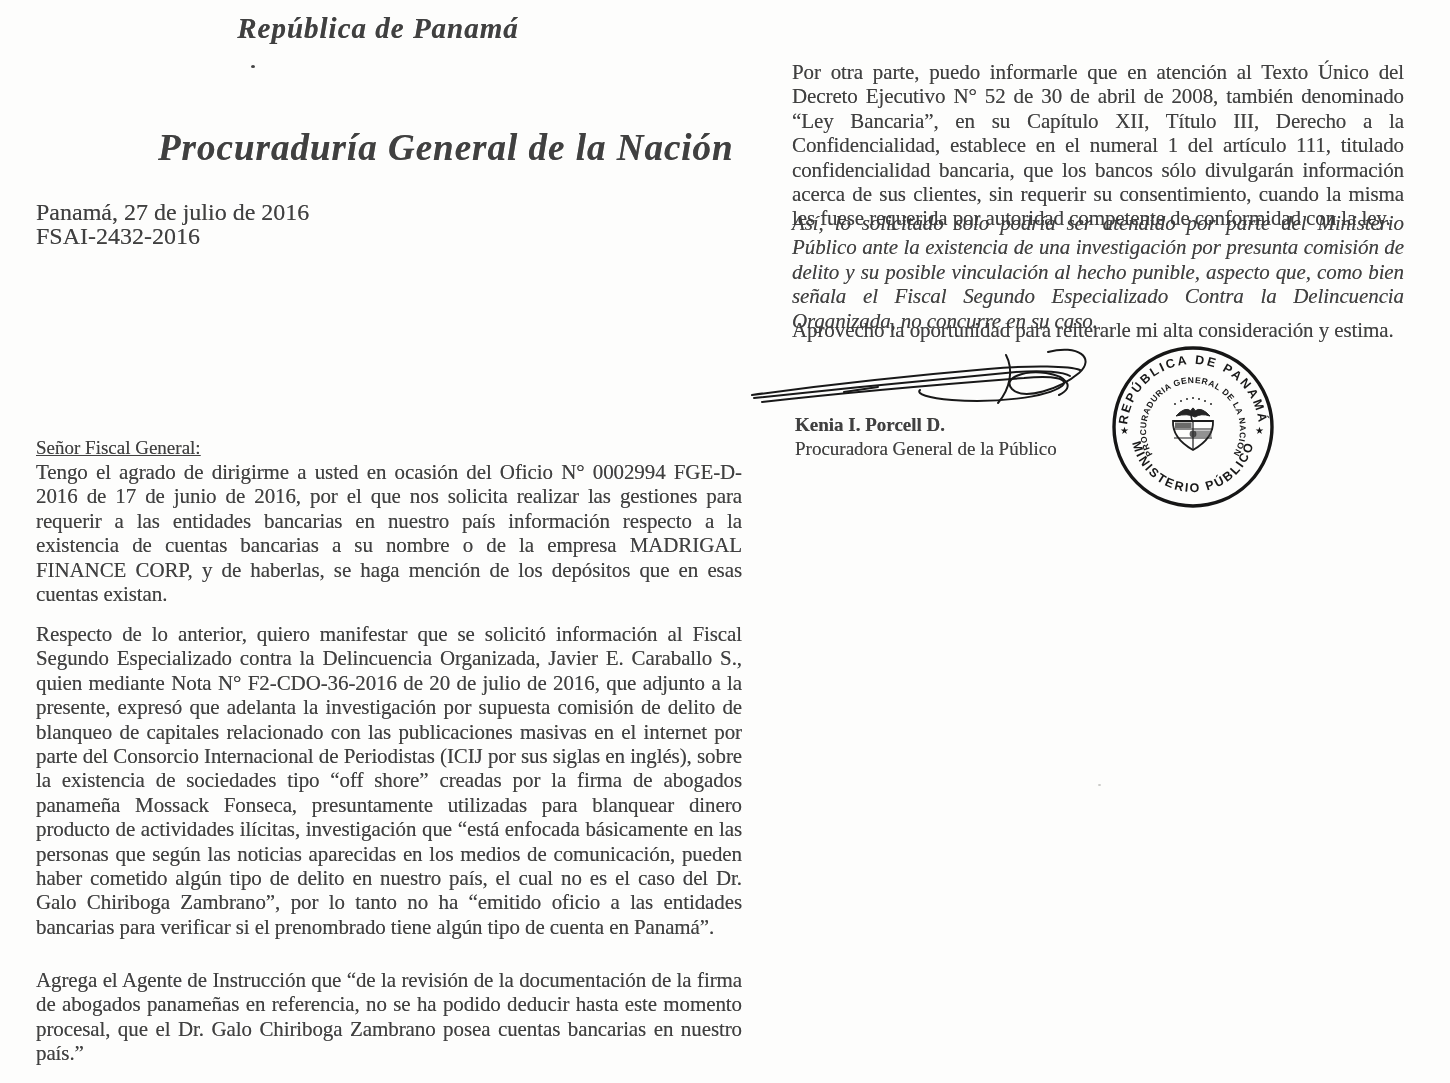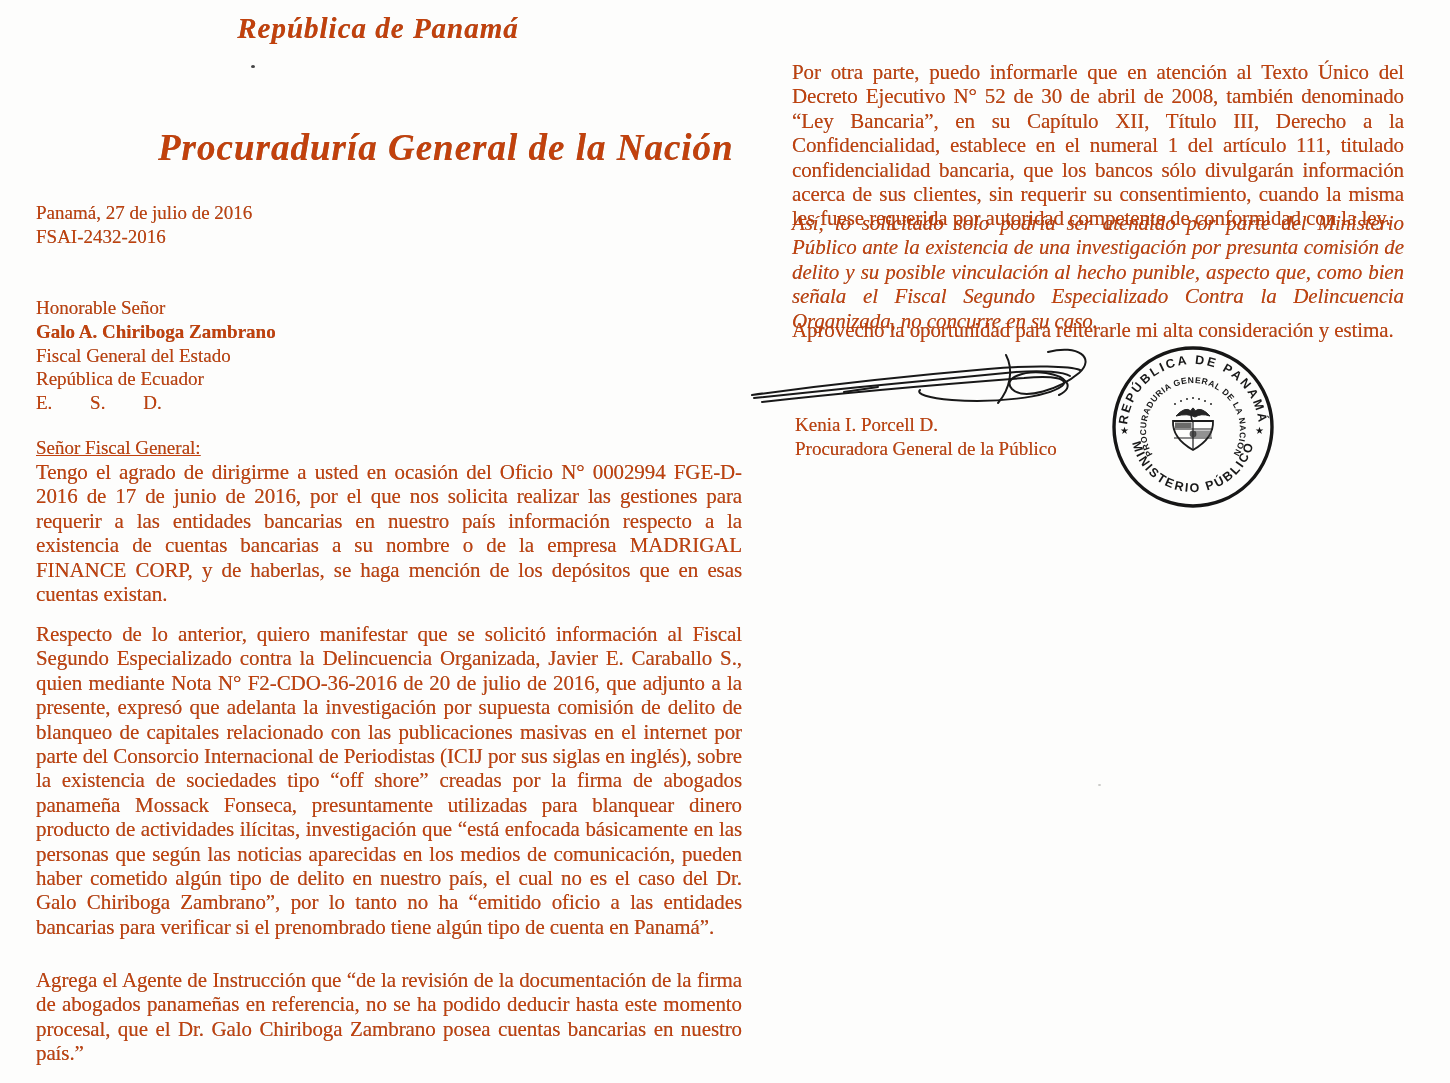--- a/index.html
+++ b/index.html
@@ -1,48 +1,48 @@
 <!DOCTYPE html>
 <html><head>
 <meta charset="utf-8">
 <style>
   html,body{margin:0;padding:0;background:#e8e8e8;}
   .page{
     position:relative;width:1450px;height:1083px;background:#fefefdff;
     background:#fdfdfc;overflow:hidden;
     font-family:"Liberation Serif","DejaVu Serif",serif;
-    color:#c2410c;
+    color:#404040;
   }
   .txt{position:absolute;text-shadow:0 0 .5px rgba(20,20,20,.45);}
   .script{
     font-style:italic;font-weight:bold;letter-spacing:1px;
     text-align:center;white-space:nowrap;
   }
   .script1{left:228px;top:12px;width:300px;font-size:29px;}
   .script2{left:158px;top:126px;width:430px;font-size:37px;}
-  .block{font-size:19px;line-height:23.8px;}
+  .block{font-size:24px;line-height:23.8px;}
   .dateblock{left:36px;top:201px;}
   .addrblock{left:36px;top:296px;}
   .addr-name{font-weight:bold;}
   .esd span{display:inline-block;margin-right:33px;}
   .salutation{left:36px;top:437px;font-size:19px;text-decoration:underline;}
   .para{
     position:absolute;text-align:justify;font-size:21px;line-height:24.4px;
     letter-spacing:-0.1px;text-shadow:0 0 .5px rgba(20,20,20,.45);
   }
   .lcol{left:36px;width:706px;}
   .rcol{left:792px;width:612px;}
   .p-left-1{top:460px;}
   .p-left-2{top:622px;}
   .p-left-3{top:968px;}
   .p-right-1{top:60px;}
   .p-right-2{top:211px;font-style:italic;}
   .closing{top:318px;text-align:left;}
   .sig-svg{position:absolute;left:748px;top:342px;width:352px;height:74px;}
-  .sig-name{left:795px;top:414px;font-size:19px;font-weight:normal;}
+  .sig-name{left:795px;top:414px;font-size:19px;font-weight:bold;}
   .sig-title{left:795px;top:438px;font-size:19px;}
   .seal-svg{position:absolute;left:1110px;top:344px;width:166px;height:166px;}
   .speck{position:absolute;border-radius:50%;background:#444;}
   .speck-a{left:251px;top:65px;width:4px;height:3px;}
   .speck-b{left:1098px;top:784px;width:3px;height:2px;background:#c9c9c6;}
   .seal-text{font-family:"Liberation Sans","DejaVu Sans",sans-serif;font-weight:bold;fill:#181818;}
 </style>
 </head>
 <body>
 
@@ -50,31 +50,20 @@
 
   <div class="txt script script1">República de Panamá</div>
   <div class="speck speck-a"></div>
   <div class="txt script script2">Procuraduría General de la Nación</div>
 
   <div class="txt block dateblock">
     <div>Panamá, 27 de julio de 2016</div>
     <div>FSAI-2432-2016</div>
   </div>
 
-  <div class="txt block addrblock">
-    <div>Honorable Señor</div>
-    <div class="addr-name">Galo A. Chiriboga Zambrano</div>
-    <div>Fiscal General del Estado</div>
-    <div>República de Ecuador</div>
-    <div class="esd">
-      <span>E.</span>
-      <span>S.</span>
-      <span>D.</span>
-    </div>
-  </div>
 
   <div class="txt salutation">Señor Fiscal General:</div>
 
   <div class="para lcol p-left-1">Tengo el agrado de dirigirme a usted en ocasión del Oficio N° 0002994 FGE-D-2016 de 17 de junio de 2016, por el que nos solicita realizar las gestiones para requerir a las entidades bancarias en nuestro país información respecto a la existencia de cuentas bancarias a su nombre o de la empresa MADRIGAL FINANCE CORP, y de haberlas, se haga mención de los depósitos que en esas cuentas existan.</div>
   <div class="para lcol p-left-2">Respecto de lo anterior, quiero manifestar que se solicitó información al Fiscal Segundo Especializado contra la Delincuencia Organizada, Javier E. Caraballo S., quien mediante Nota N° F2-CDO-36-2016 de 20 de julio de 2016, que adjunto a la presente, expresó que adelanta la investigación por supuesta comisión de delito de blanqueo de capitales relacionado con las publicaciones masivas en el internet por parte del Consorcio Internacional de Periodistas (ICIJ por sus siglas en inglés), sobre la existencia de sociedades tipo “off shore” creadas por la firma de abogados panameña Mossack Fonseca, presuntamente utilizadas para blanquear dinero producto de actividades ilícitas, investigación que “está enfocada básicamente en las personas que según las noticias aparecidas en los medios de comunicación, pueden haber cometido algún tipo de delito en nuestro país, el cual no es el caso del Dr. Galo Chiriboga Zambrano”, por lo tanto no ha “emitido oficio a las entidades bancarias para verificar si el prenombrado tiene algún tipo de cuenta en Panamá”.</div>
   <div class="para lcol p-left-3">Agrega el Agente de Instrucción que “de la revisión de la documentación de la firma de abogados panameñas en referencia, no se ha podido deducir hasta este momento procesal, que el Dr. Galo Chiriboga Zambrano posea cuentas bancarias en nuestro país.”</div>
 
   <div class="para rcol p-right-1">Por otra parte, puedo informarle que en atención al Texto Único del Decreto Ejecutivo N° 52 de 30 de abril de 2008, también denominado “Ley Bancaria”, en su Capítulo XII, Título III, Derecho a la Confidencialidad, establece en el numeral 1 del artículo 111, titulado confidencialidad bancaria, que los bancos sólo divulgarán información acerca de sus clientes, sin requerir su consentimiento, cuando la misma les fuese requerida por autoridad competente de conformidad con la ley.</div>
   <div class="para rcol p-right-2">Así, lo solicitado solo podría ser atendido por parte del Ministerio Público ante la existencia de una investigación por presunta comisión de delito y su posible vinculación al hecho punible, aspecto que, como bien señala el Fiscal Segundo Especializado Contra la Delincuencia Organizada, no concurre en su caso.</div>
   <div class="para rcol closing">Aprovecho la oportunidad para reiterarle mi alta consideración y estima.</div>

